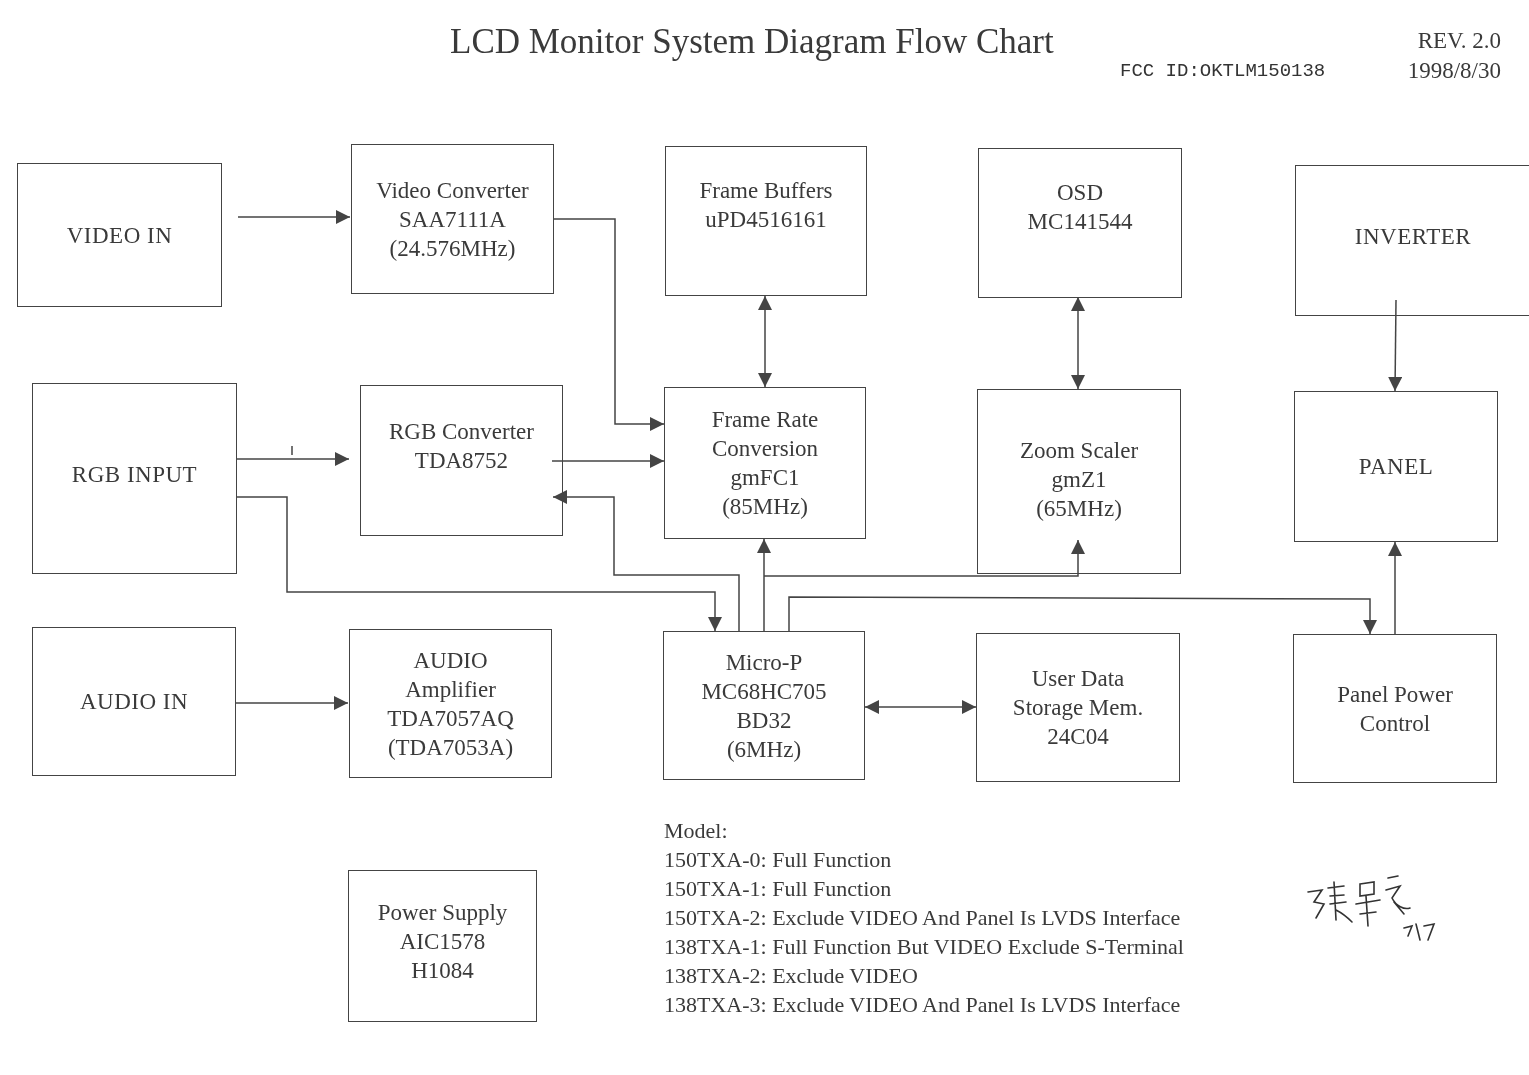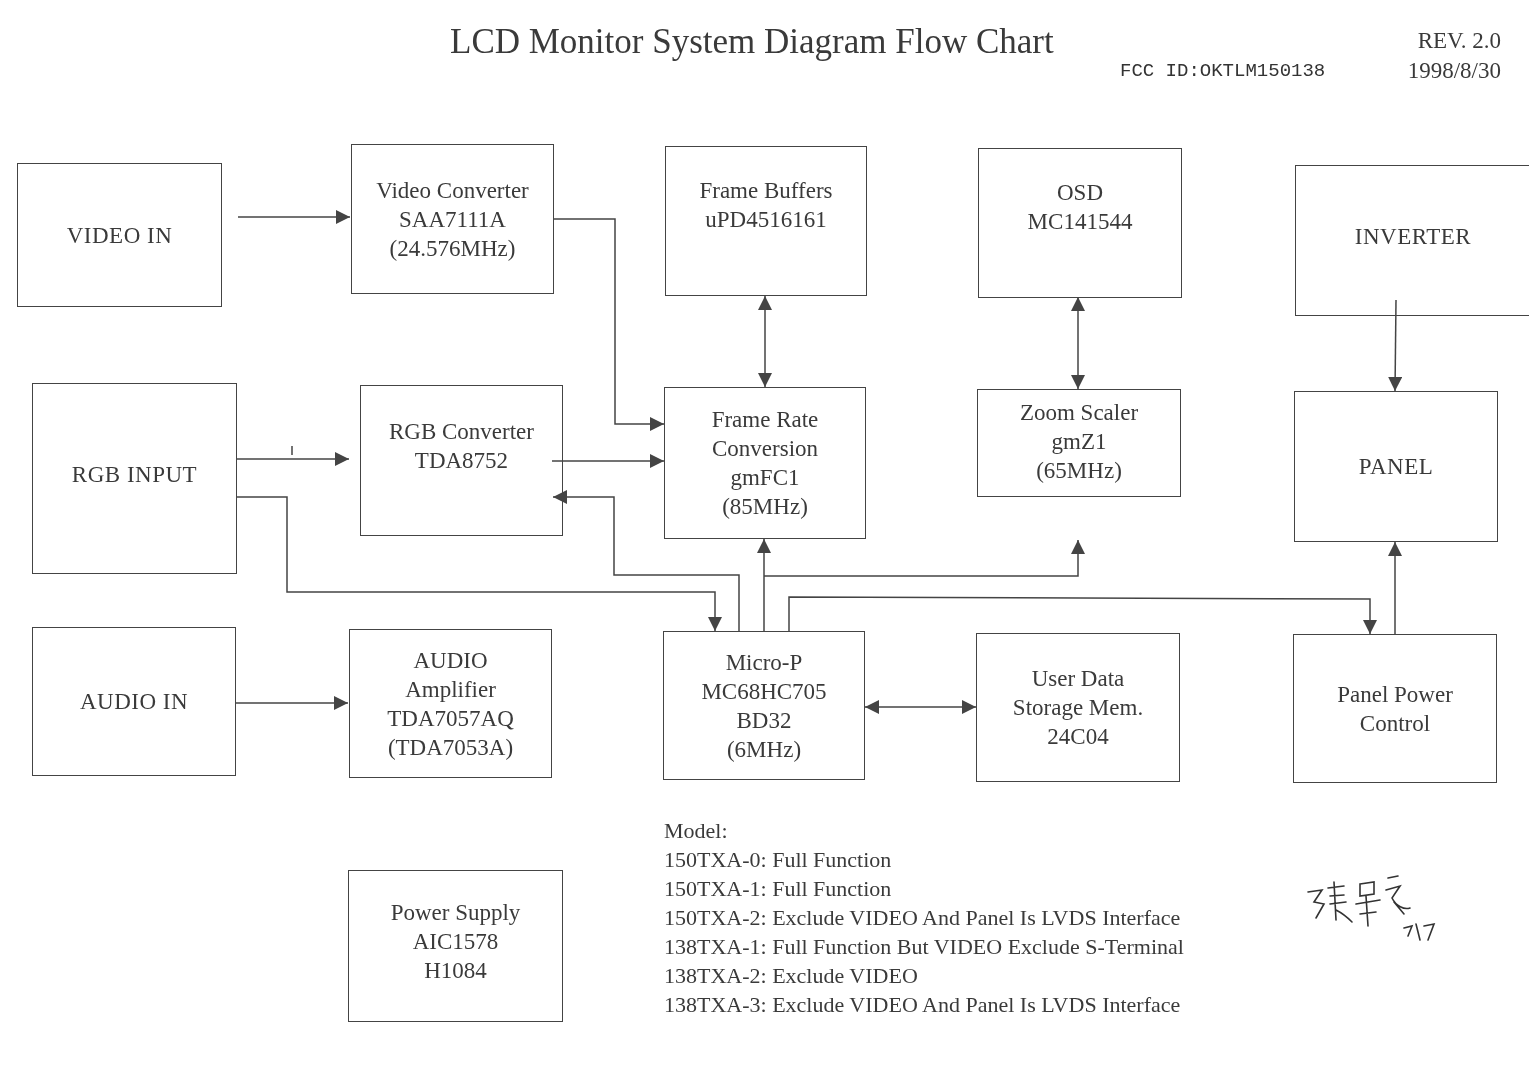--- a/index.html
+++ b/index.html
@@ -93,21 +93,21 @@
 <div class="box" style="left:360px;top:385px;width:203px;height:151px;">
   <span class="lbl" style="margin-top:-30px;">RGB Converter
 TDA8752</span>
 </div>
 <div class="box" style="left:664px;top:387px;width:202px;height:152px;">
   <span class="lbl">Frame Rate
 Conversion
 gmFC1
 (85MHz)</span>
 </div>
-<div class="box" style="left:977px;top:389px;width:204px;height:108px;">
+<div class="box" style="left:977px;top:389px;width:204px;height:185px;">
   <span class="lbl" style="margin-top:-4px;">Zoom Scaler
 gmZ1
 (65MHz)</span>
 </div>
 <div class="box" style="left:1294px;top:391px;width:204px;height:151px;">
   <span class="lbl caps">PANEL</span>
 </div>
 
 <div class="box" style="left:32px;top:627px;width:204px;height:149px;">
   <span class="lbl caps">AUDIO IN</span>
@@ -127,21 +127,21 @@
 <div class="box" style="left:976px;top:633px;width:204px;height:149px;">
   <span class="lbl">User Data
 Storage Mem.
 24C04</span>
 </div>
 <div class="box" style="left:1293px;top:634px;width:204px;height:149px;">
   <span class="lbl">Panel Power
 Control</span>
 </div>
 
-<div class="box" style="left:348px;top:870px;width:215px;height:152px;">
+<div class="box" style="left:348px;top:870px;width:189px;height:152px;">
   <span class="lbl" style="margin-top:-10px;">Power Supply
 AIC1578
 H1084</span>
 </div>
 
 <div class="notes">
   <div>Model:</div>
   <div>150TXA-0: Full Function</div>
   <div>150TXA-1: Full Function</div>
   <div>150TXA-2: Exclude VIDEO And Panel Is LVDS Interface</div>

